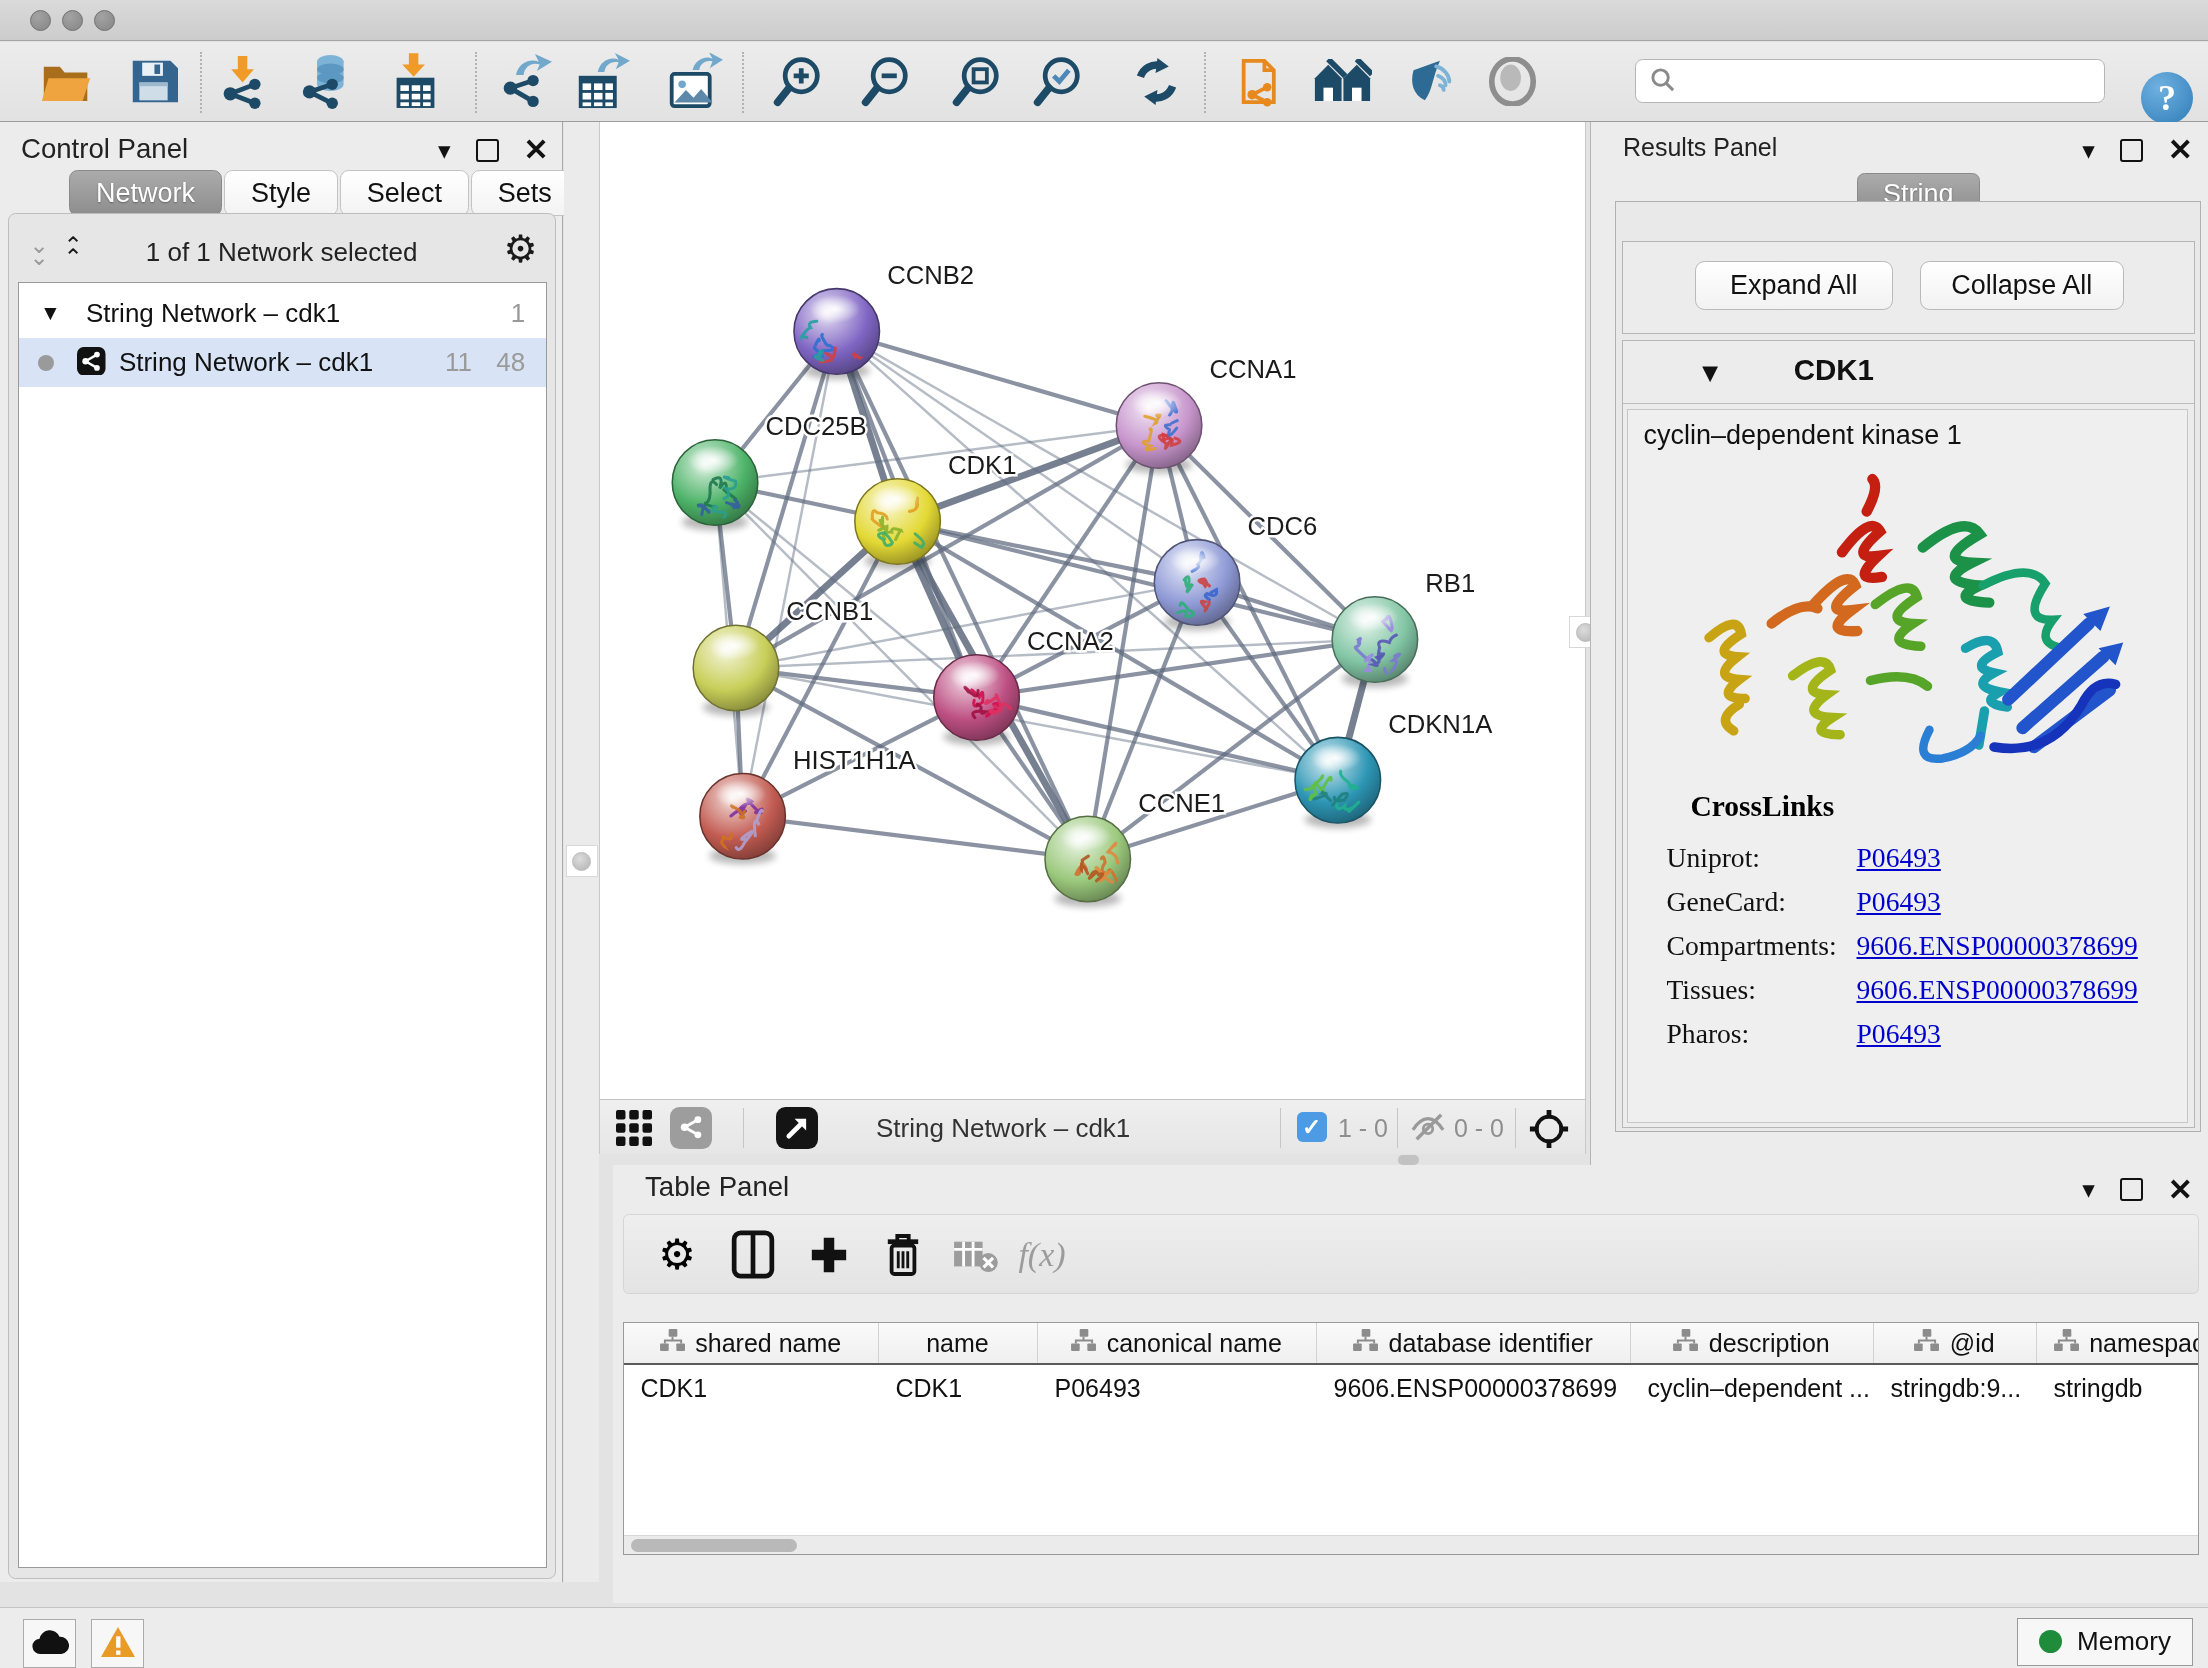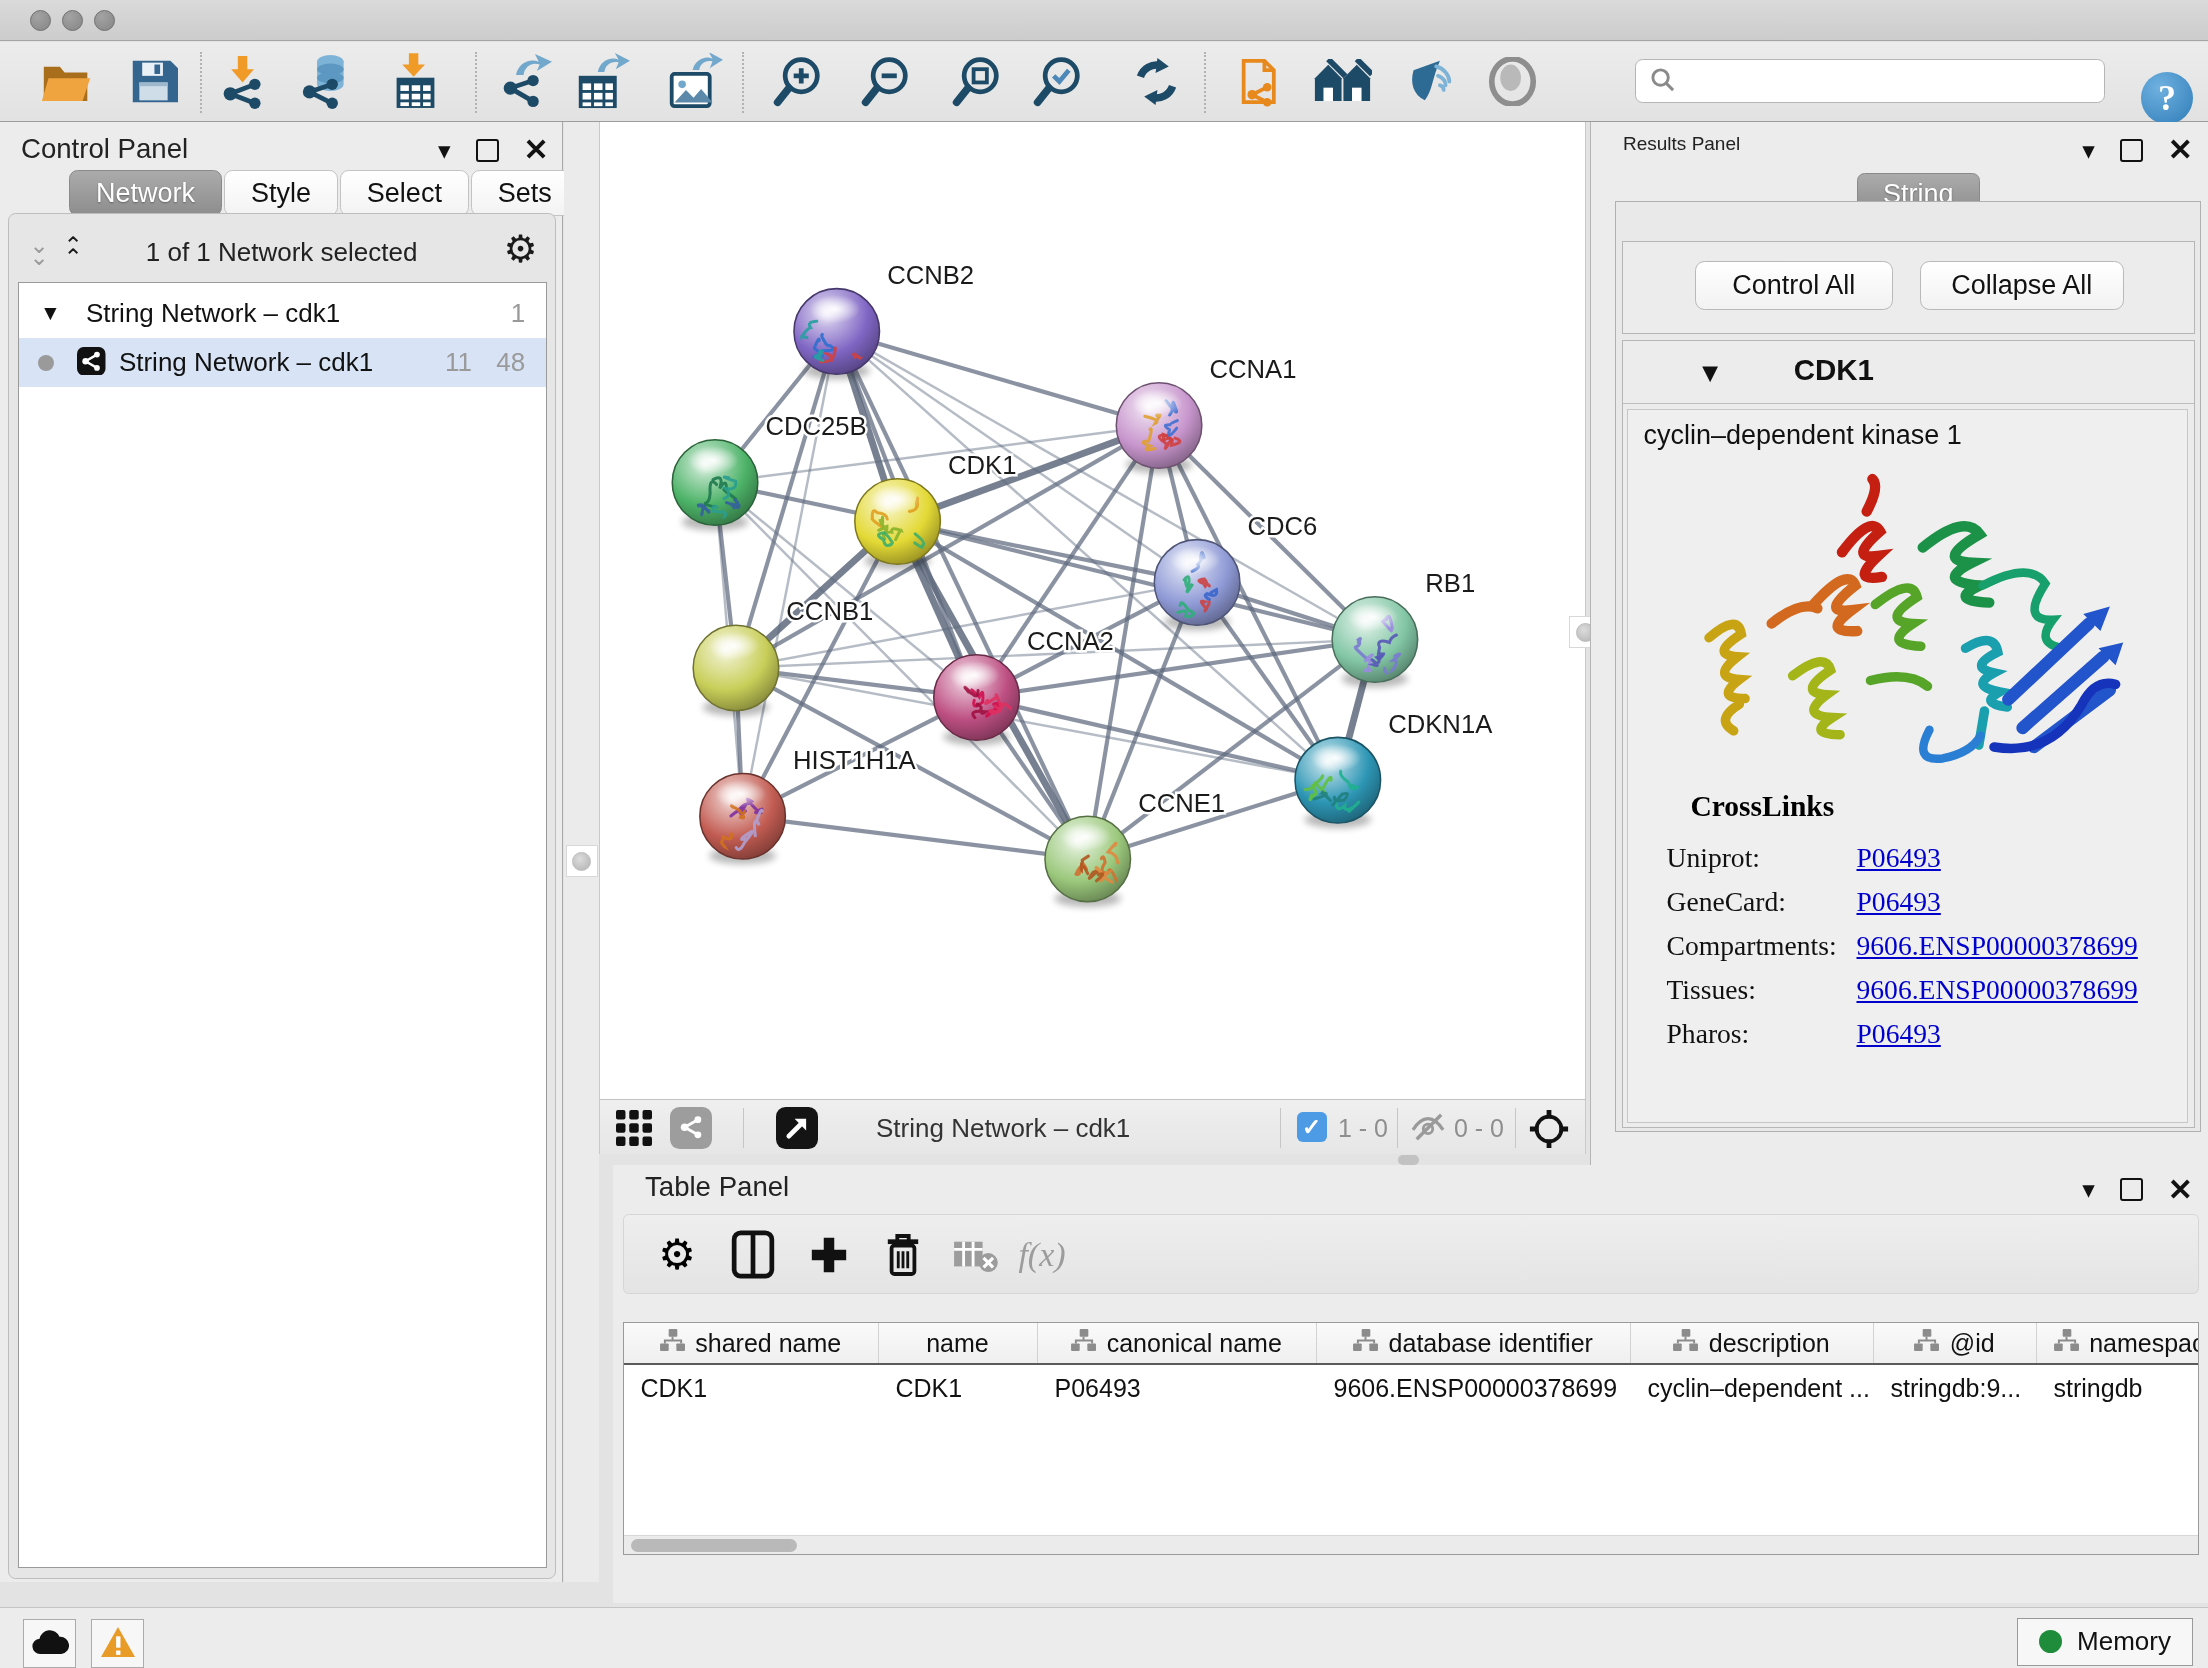--- a/index.html
+++ b/index.html
@@ -76,21 +76,21 @@
   .nb-num { position:absolute; top:14.3px; font-size:25px; color:#8e8e8e; }
   #nb-check { position:absolute; left:697px; top:12.4px; width:29.5px; height:29.5px; border-radius:5.7px;
     background:#4d9be4; color:#fff; font-size:23px; font-weight:bold; display:flex;
     align-items:center; justify-content:center; }
   .iconbtn44 { position:absolute; top:6.7px; width:42px; height:42px; border-radius:9.5px;
     display:flex; align-items:center; justify-content:center; }
 
   
   #results-panel { left:1590px; top:122px; width:618px; height:1043px; background:#ececec;
     border-left:1px solid #b5b5b5; }
-  #rp-title { position:absolute; left:32px; top:11.4px; font-size:19px; color:#222; }
+  #rp-title { position:absolute; left:32px; top:11.4px; font-size:25px; color:#222; }
   #rp-ctrls { right:15px; top:13.3px; }
   #rp-tab { position:absolute; left:266px; top:51px; height:42px; padding:0 25px;
     background:linear-gradient(#ababab,#8d8d8d); color:#fff; border:1px solid #8a8a8a;
     border-radius:7.6px; font-size:27px; display:flex; align-items:center;
     text-shadow:0 1px 1.9px rgba(0,0,0,.35); }
   #rp-outer { position:absolute; left:24px; top:79px; width:586px; height:931px;
     background:#e9e9e9; border:1px solid #b0b0b0; }
   #rp-btnbox { position:absolute; left:5.7px; top:39px; width:573px; height:93px;
     background:#ececec; border:1px solid #b6b6b6; }
   .rp-btn { position:absolute; top:19px; height:49px; background:linear-gradient(#ffffff,#f2f2f2);
@@ -748,21 +748,21 @@
   <div id="results-panel" class="abs">
     <div id="rp-title">Results Panel</div>
     <div id="rp-ctrls" class="win-ctrls">
       <span class="wc">▾</span>
       <span class="wc box"></span>
       <span class="wc x">✕</span>
     </div>
     <div id="rp-tab">String</div>
     <div id="rp-outer">
       <div id="rp-btnbox">
-        <div class="rp-btn" style="left:72px;width:198px">Control All</div>
+        <div class="rp-btn" style="left:72px;width:198px">Expand All</div>
         <div class="rp-btn" style="left:297px;width:204px">Collapse All</div>
       </div>
       <div id="rp-gene">
         <div id="rp-gene-head">
           <span id="rp-gene-tri">▼</span>
           <span id="rp-gene-name">CDK1</span>
         </div>
         <div id="rp-content">
           <div id="rp-desc">cyclin–dependent kinase 1</div>
           <div id="protein-img">

